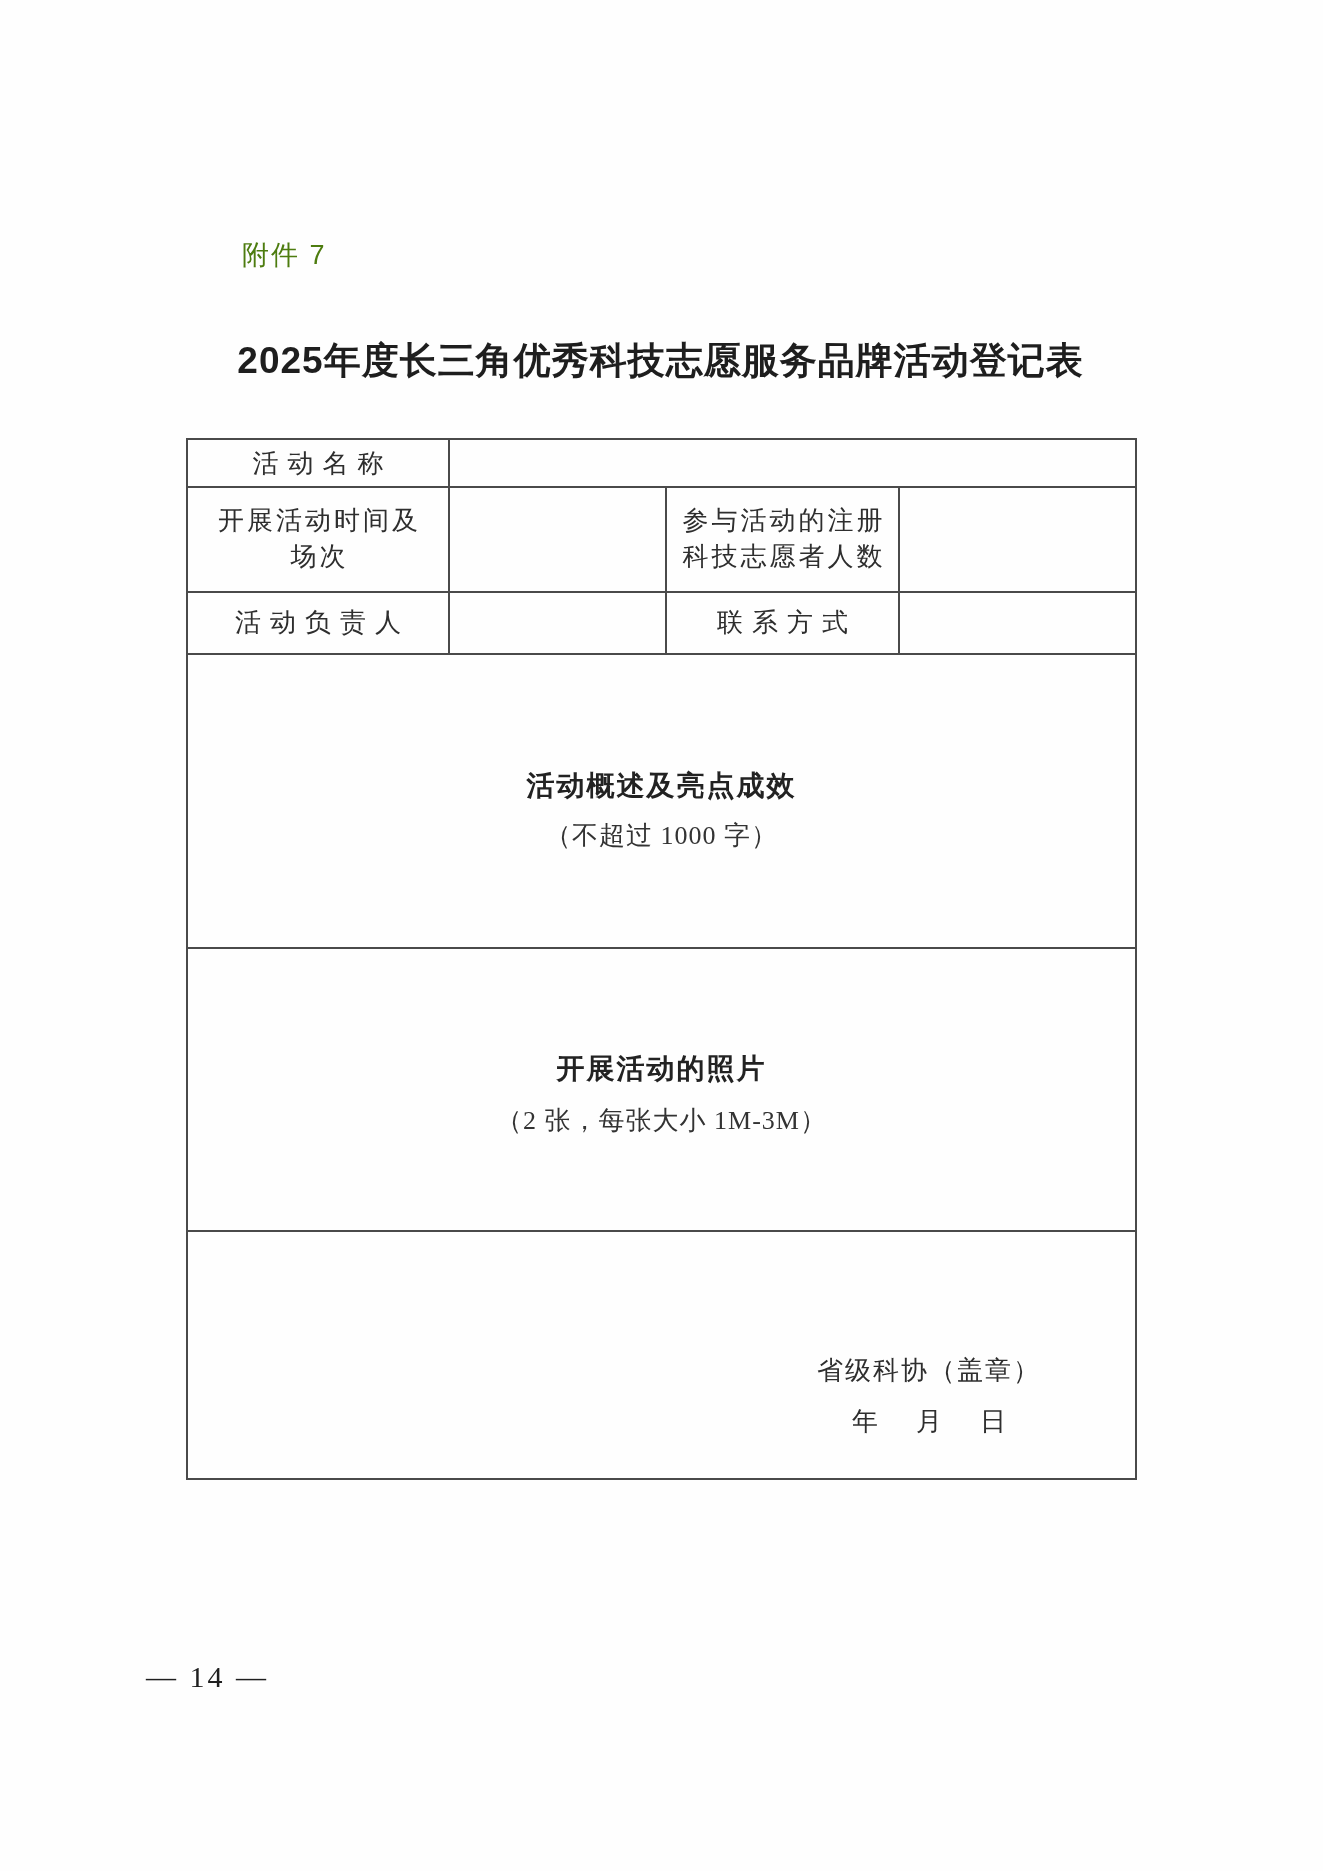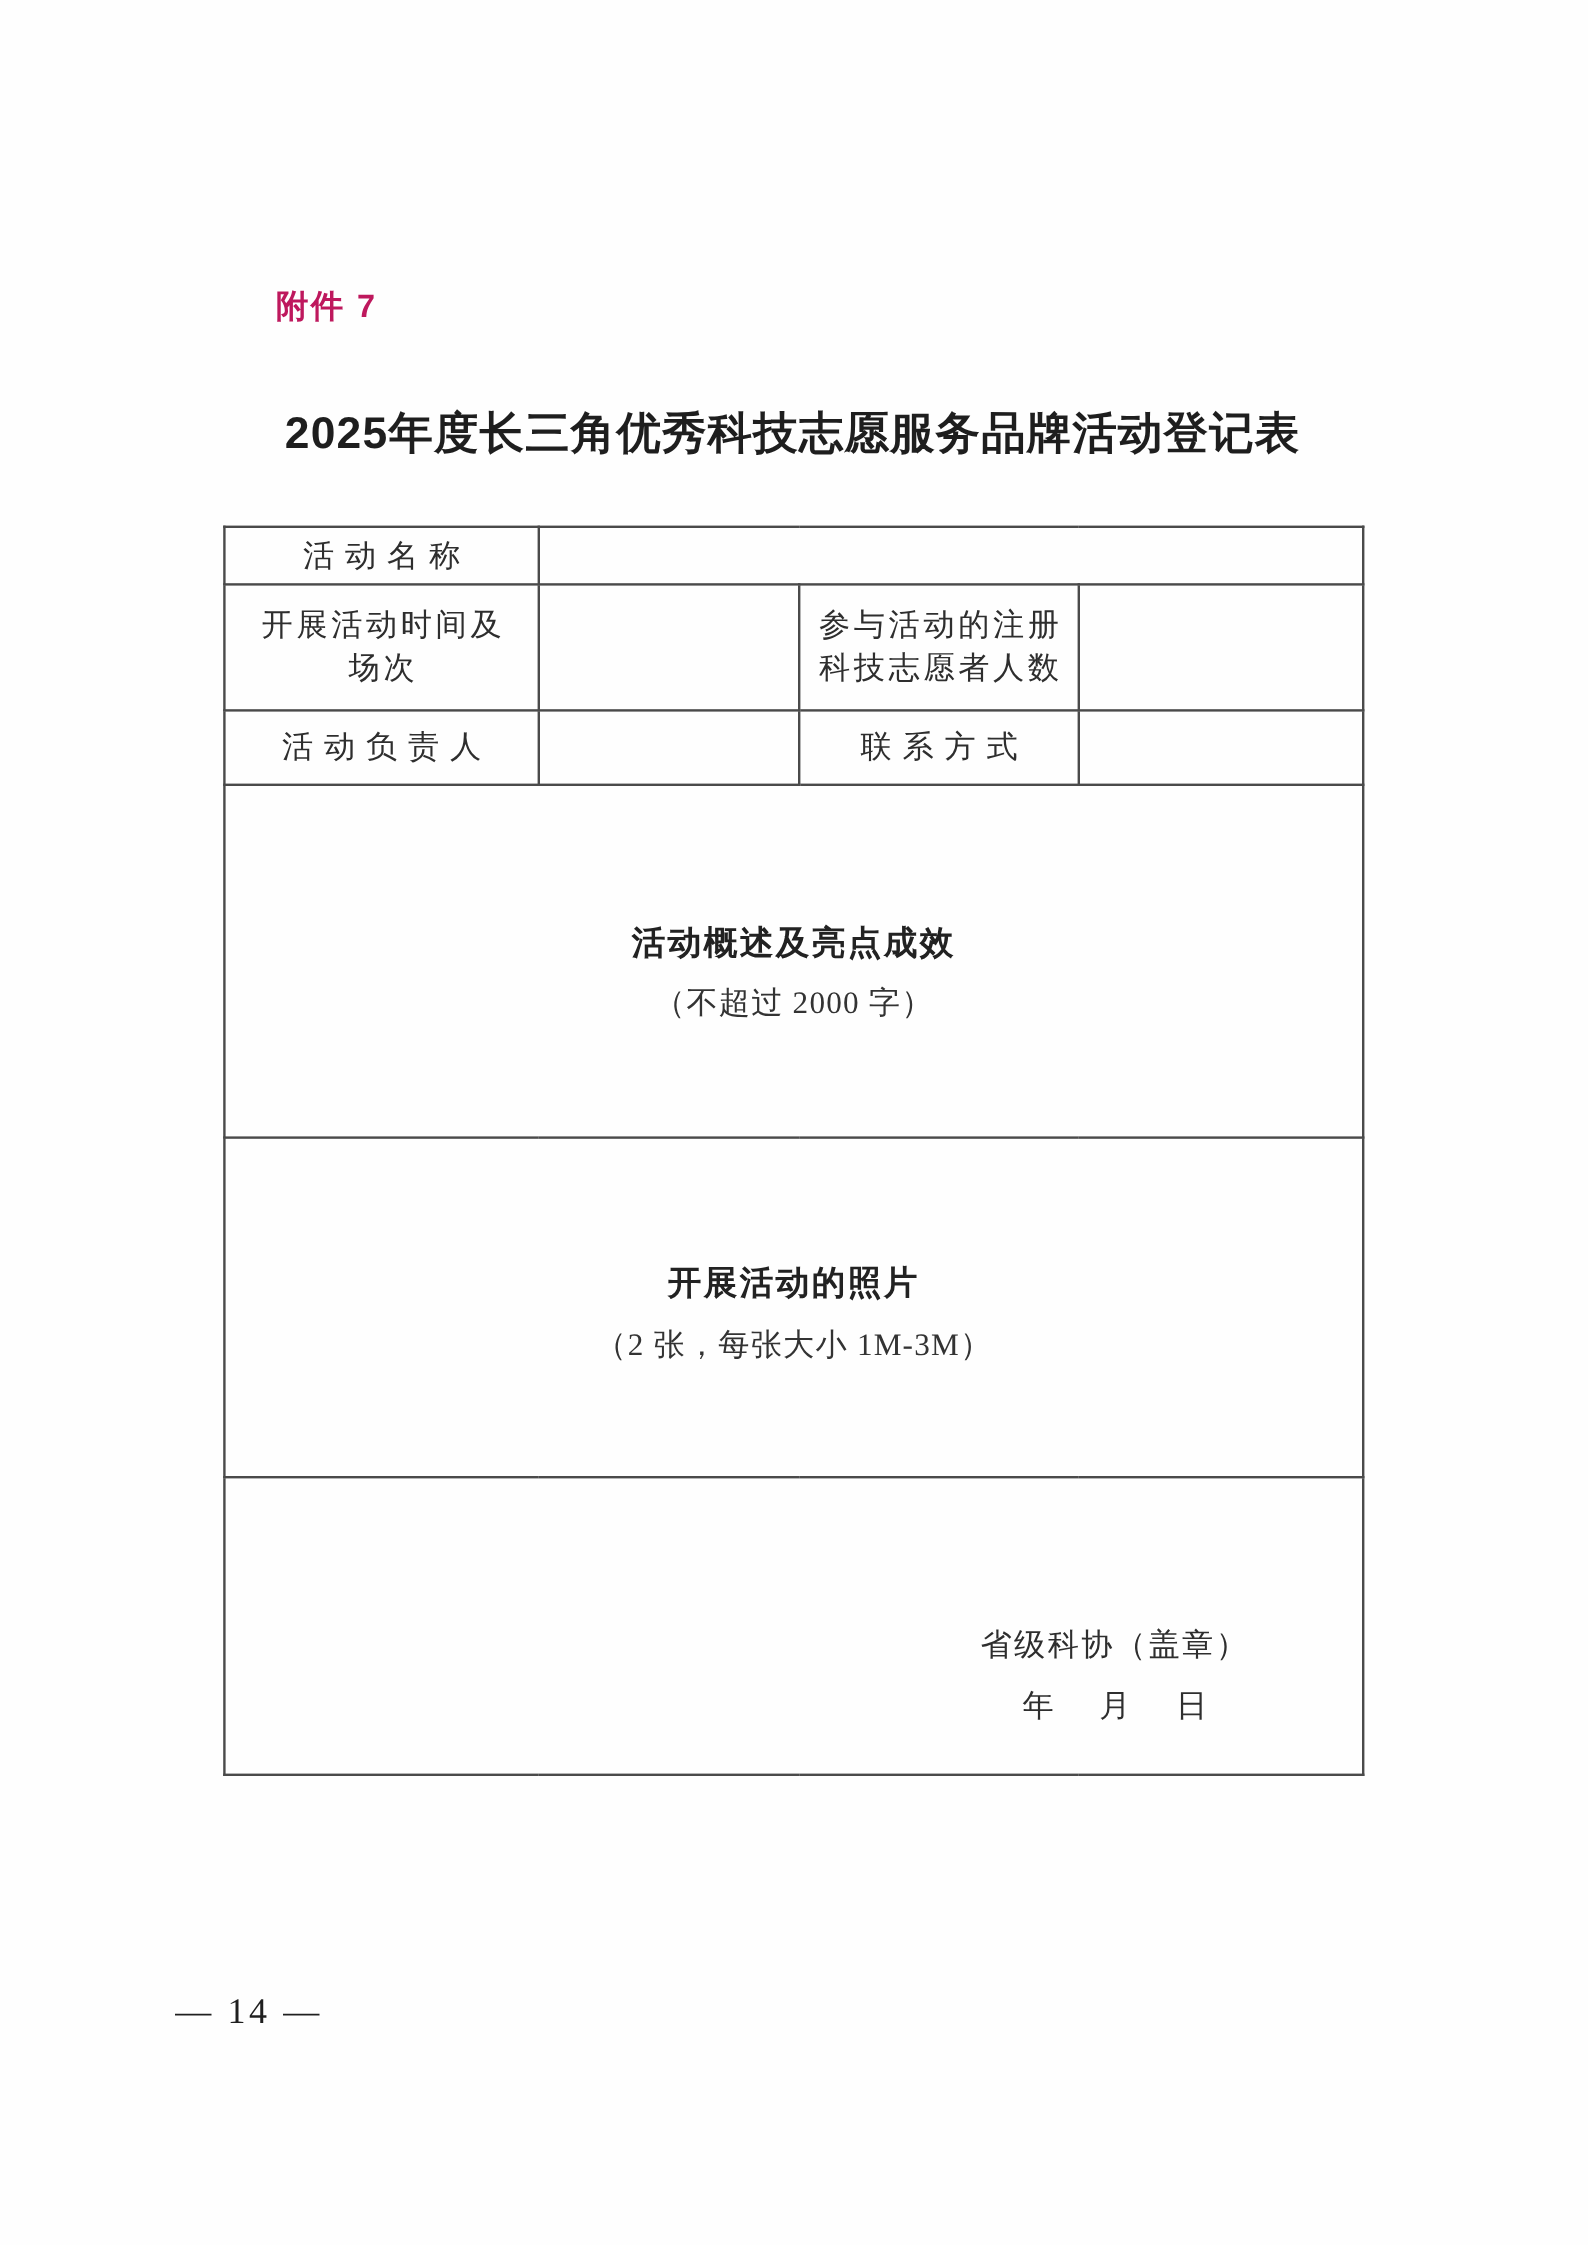--- a/index.html
+++ b/index.html
@@ -7,23 +7,23 @@
   body {
     width: 1323px; height: 1871px;
     position: relative;
     font-family: "Liberation Serif", serif;
     color: #2b2b2b;
     overflow: hidden;
   }
   .page { position: absolute; inset: 0; background: #fefefe; }
 
   .attachment {
-    position: absolute; left: 230px; top: 237px;
+    position: absolute; left: 242px; top: 237px;
     font-family: "Liberation Sans", sans-serif;
-    font-weight: 700; font-size: 27px; color: #be185d;
+    font-weight: 400; font-size: 27px; color: #4d7c0f;
     letter-spacing: 2px;
   }
   .doc-title {
     position: absolute; left: 186px; top: 336px; width: 949px;
     text-align: center;
     font-family: "Liberation Sans", sans-serif;
     font-weight: 700; font-size: 37px; color: #1e1e1e;
     letter-spacing: 1px; white-space: nowrap;
   }
 
@@ -112,21 +112,21 @@
     </tr>
     <tr class="r3">
       <td class="lbl">活动负责人</td>
       <td></td>
       <td class="lbl">联系方式</td>
       <td></td>
     </tr>
     <tr class="r4">
       <td colspan="4" class="section overview">
         <div class="sec-heading">活动概述及亮点成效</div>
-        <div class="sec-note">（不超过 2000 字）</div>
+        <div class="sec-note">（不超过 1000 字）</div>
       </td>
     </tr>
     <tr class="r5">
       <td colspan="4" class="section photos">
         <div class="sec-heading">开展活动的照片</div>
         <div class="sec-note">（2 张，每张大小 1M-3M）</div>
       </td>
     </tr>
     <tr class="r6">
       <td colspan="4" class="sig-cell">

